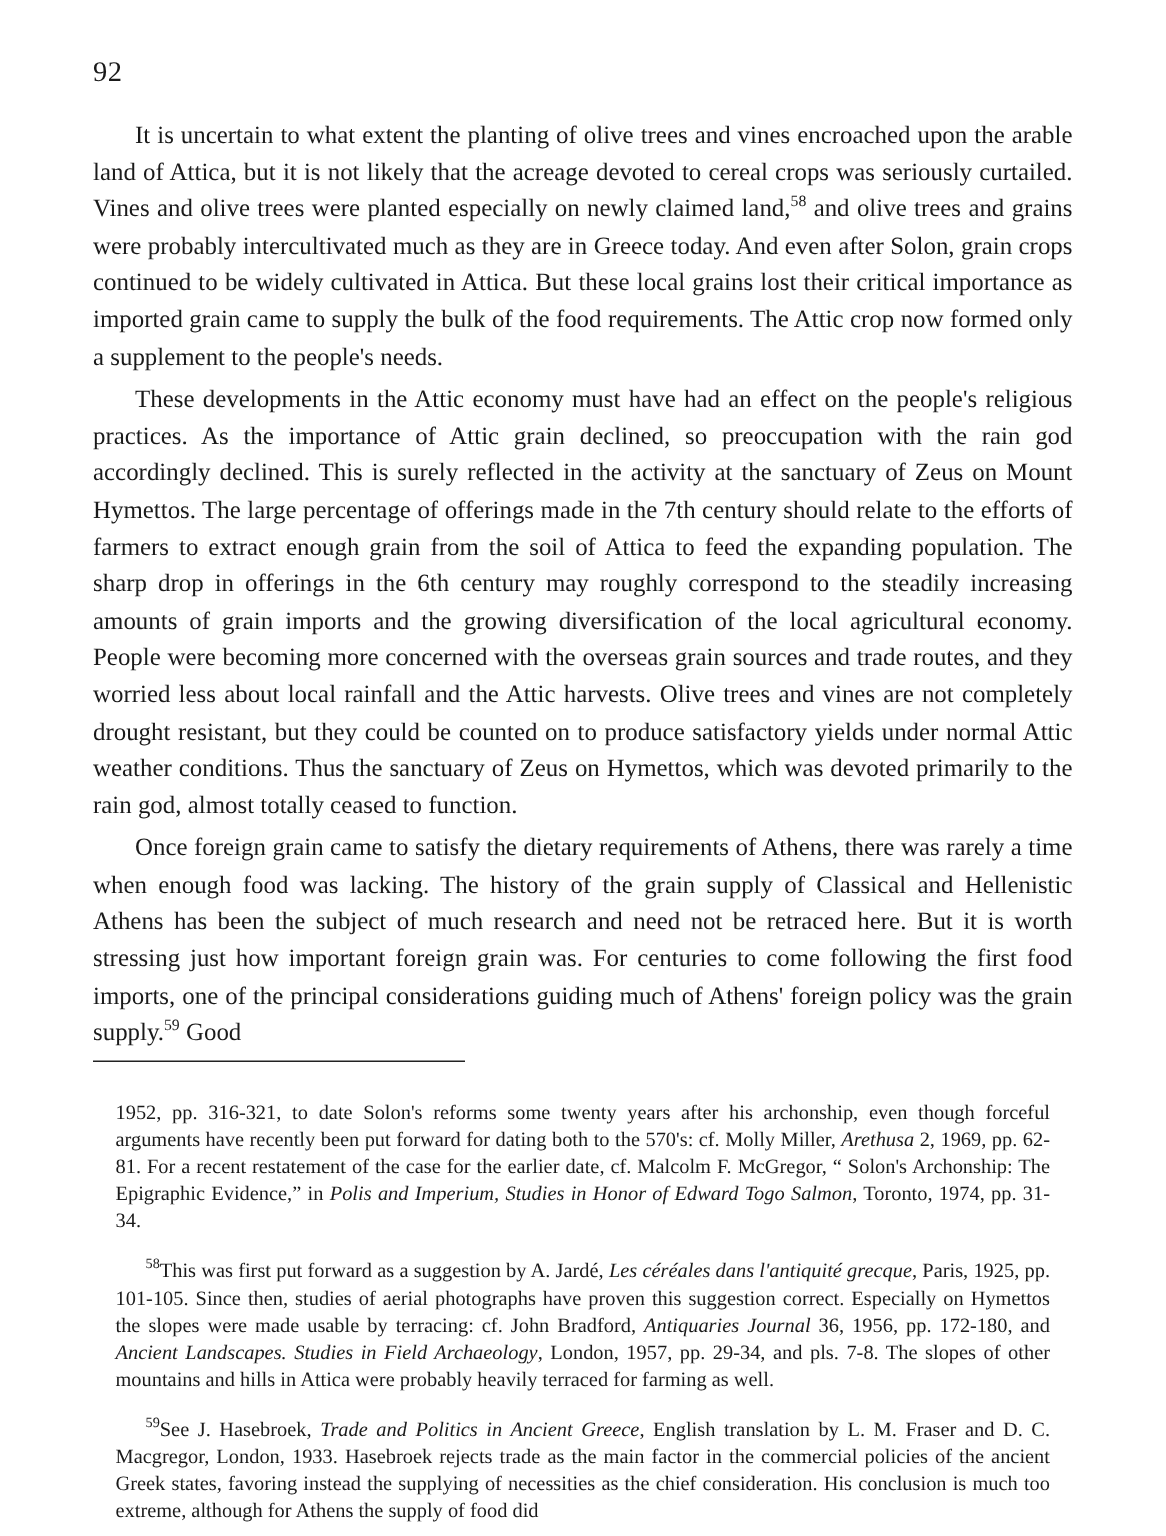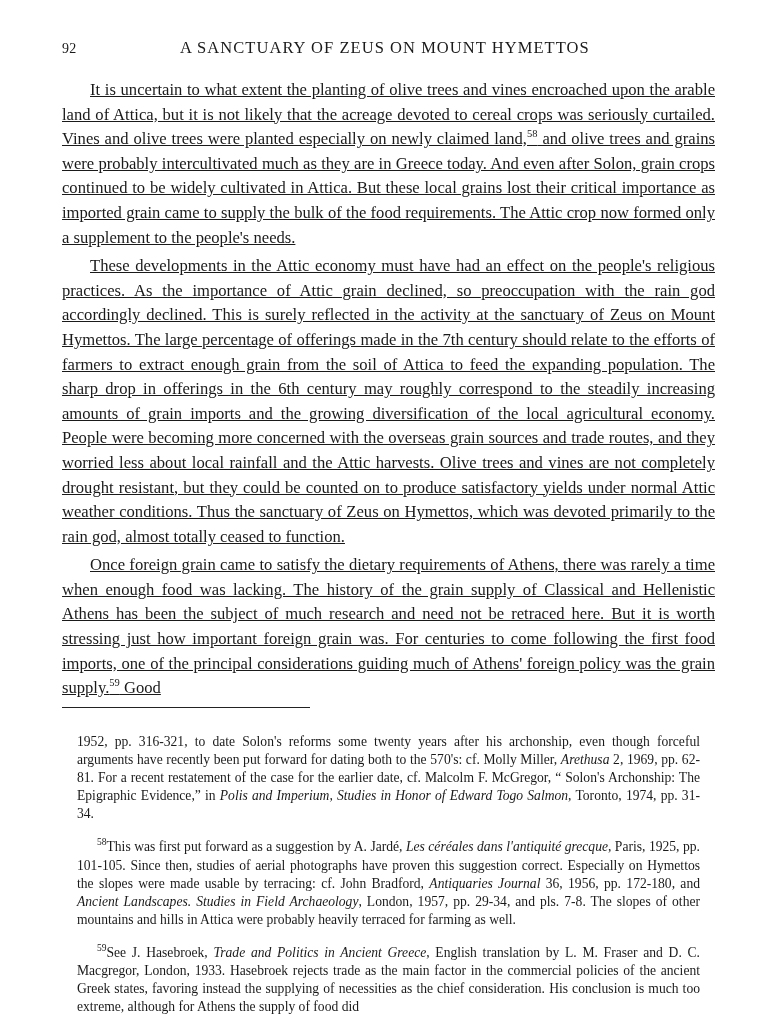--- a/index.html
+++ b/index.html
@@ -26,42 +26,41 @@
   .header {
     position: absolute;
     top: 38px;
     left: 62px;
     right: 62px;
     height: 22px;
     display: flex;
     align-items: baseline;
   }
   .folio {
-    font-size: 14px;
+    font-size: 19px;
     font-family: "Liberation Serif", serif;
     letter-spacing: 0.3px;
   }
   .running-title {
     flex: 1;
     text-align: center;
     font-size: 16.5px;
     letter-spacing: 1.05px;
     padding-right: 22px;
     white-space: nowrap;
   }
   .body-text {
     position: absolute;
     top: 78px;
     left: 62px;
     width: 653px;
     font-size: 16.6px;
     line-height: 24.6px;
     text-align: justify;
     text-justify: inter-word;
-    text-decoration: underline;
   }
   .body-text p {
     margin: 0 0 0 0;
     text-indent: 28px;
   }
   .body-text p + p { margin-top: 4px; }
   .sup {
     font-size: 10.5px;
     vertical-align: super;
     line-height: 0;
@@ -98,21 +97,20 @@
     line-height: 0;
   }
 </style>
 </head>
 <body>
 
 <div class="page">
 
   <div class="header">
     <span class="folio">92</span>
-    <span class="running-title">A SANCTUARY OF ZEUS ON MOUNT HYMETTOS</span>
   </div>
 
   <div class="body-text">
     <p><span>It is uncertain to what extent the planting of olive trees and vines encroached upon the arable land of Attica, but it is not likely that the acreage devoted to cereal crops was seriously curtailed. Vines and olive trees were planted especially on newly claimed land,</span><span class="sup">58</span><span> and olive trees and grains were probably intercultivated much as they are in Greece today. And even after Solon, grain crops continued to be widely cultivated in Attica. But these local grains lost their critical importance as imported grain came to supply the bulk of the food requirements. The Attic crop now formed only a supplement to the people's needs.</span></p>
     <p>These developments in the Attic economy must have had an effect on the people's religious practices. As the importance of Attic grain declined, so preoccupation with the rain god accordingly declined. This is surely reflected in the activity at the sanctuary of Zeus on Mount Hymettos. The large percentage of offerings made in the 7th century should relate to the efforts of farmers to extract enough grain from the soil of Attica to feed the expanding population. The sharp drop in offerings in the 6th century may roughly correspond to the steadily increasing amounts of grain imports and the growing diversification of the local agricultural economy. People were becoming more concerned with the overseas grain sources and trade routes, and they worried less about local rainfall and the Attic harvests. Olive trees and vines are not completely drought resistant, but they could be counted on to produce satisfactory yields under normal Attic weather conditions. Thus the sanctuary of Zeus on Hymettos, which was devoted primarily to the rain god, almost totally ceased to function.</p>
     <p><span>Once foreign grain came to satisfy the dietary requirements of Athens, there was rarely a time when enough food was lacking. The history of the grain supply of Classical and Hellenistic Athens has been the subject of much research and need not be retraced here. But it is worth stressing just how important foreign grain was. For centuries to come following the first food imports, one of the principal considerations guiding much of Athens' foreign policy was the grain supply.</span><span class="sup">59</span><span> Good</span></p>
   </div>
 
   <div class="rule"></div>
 

